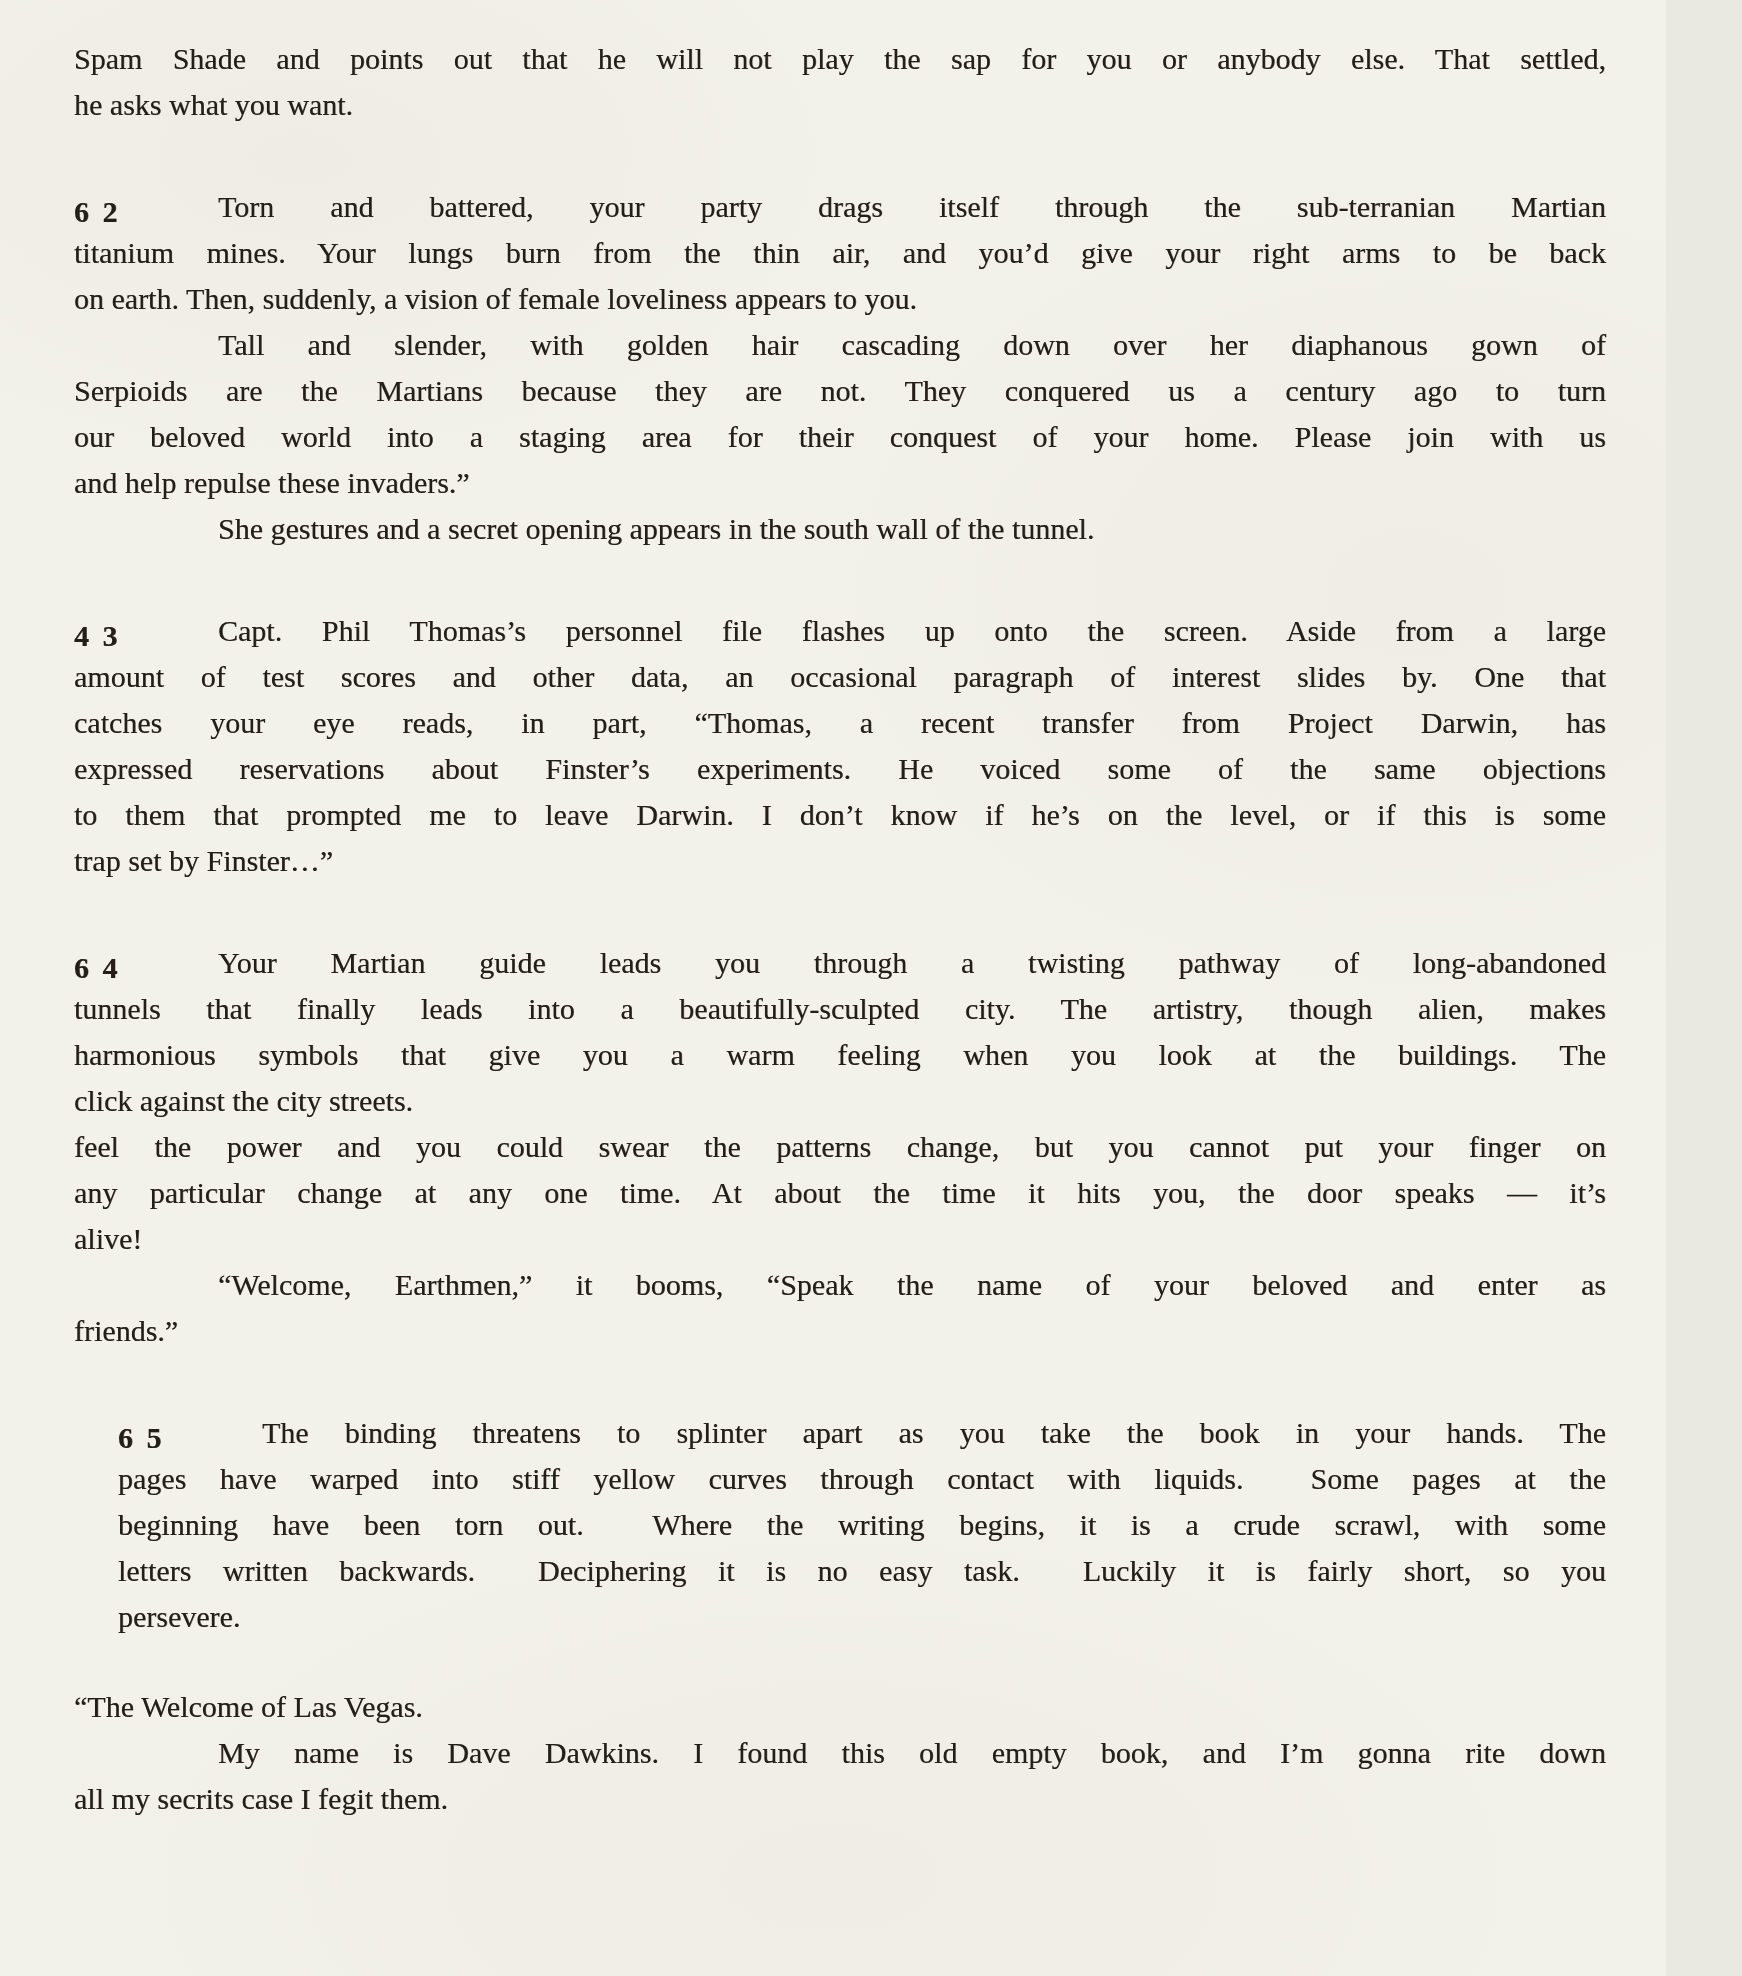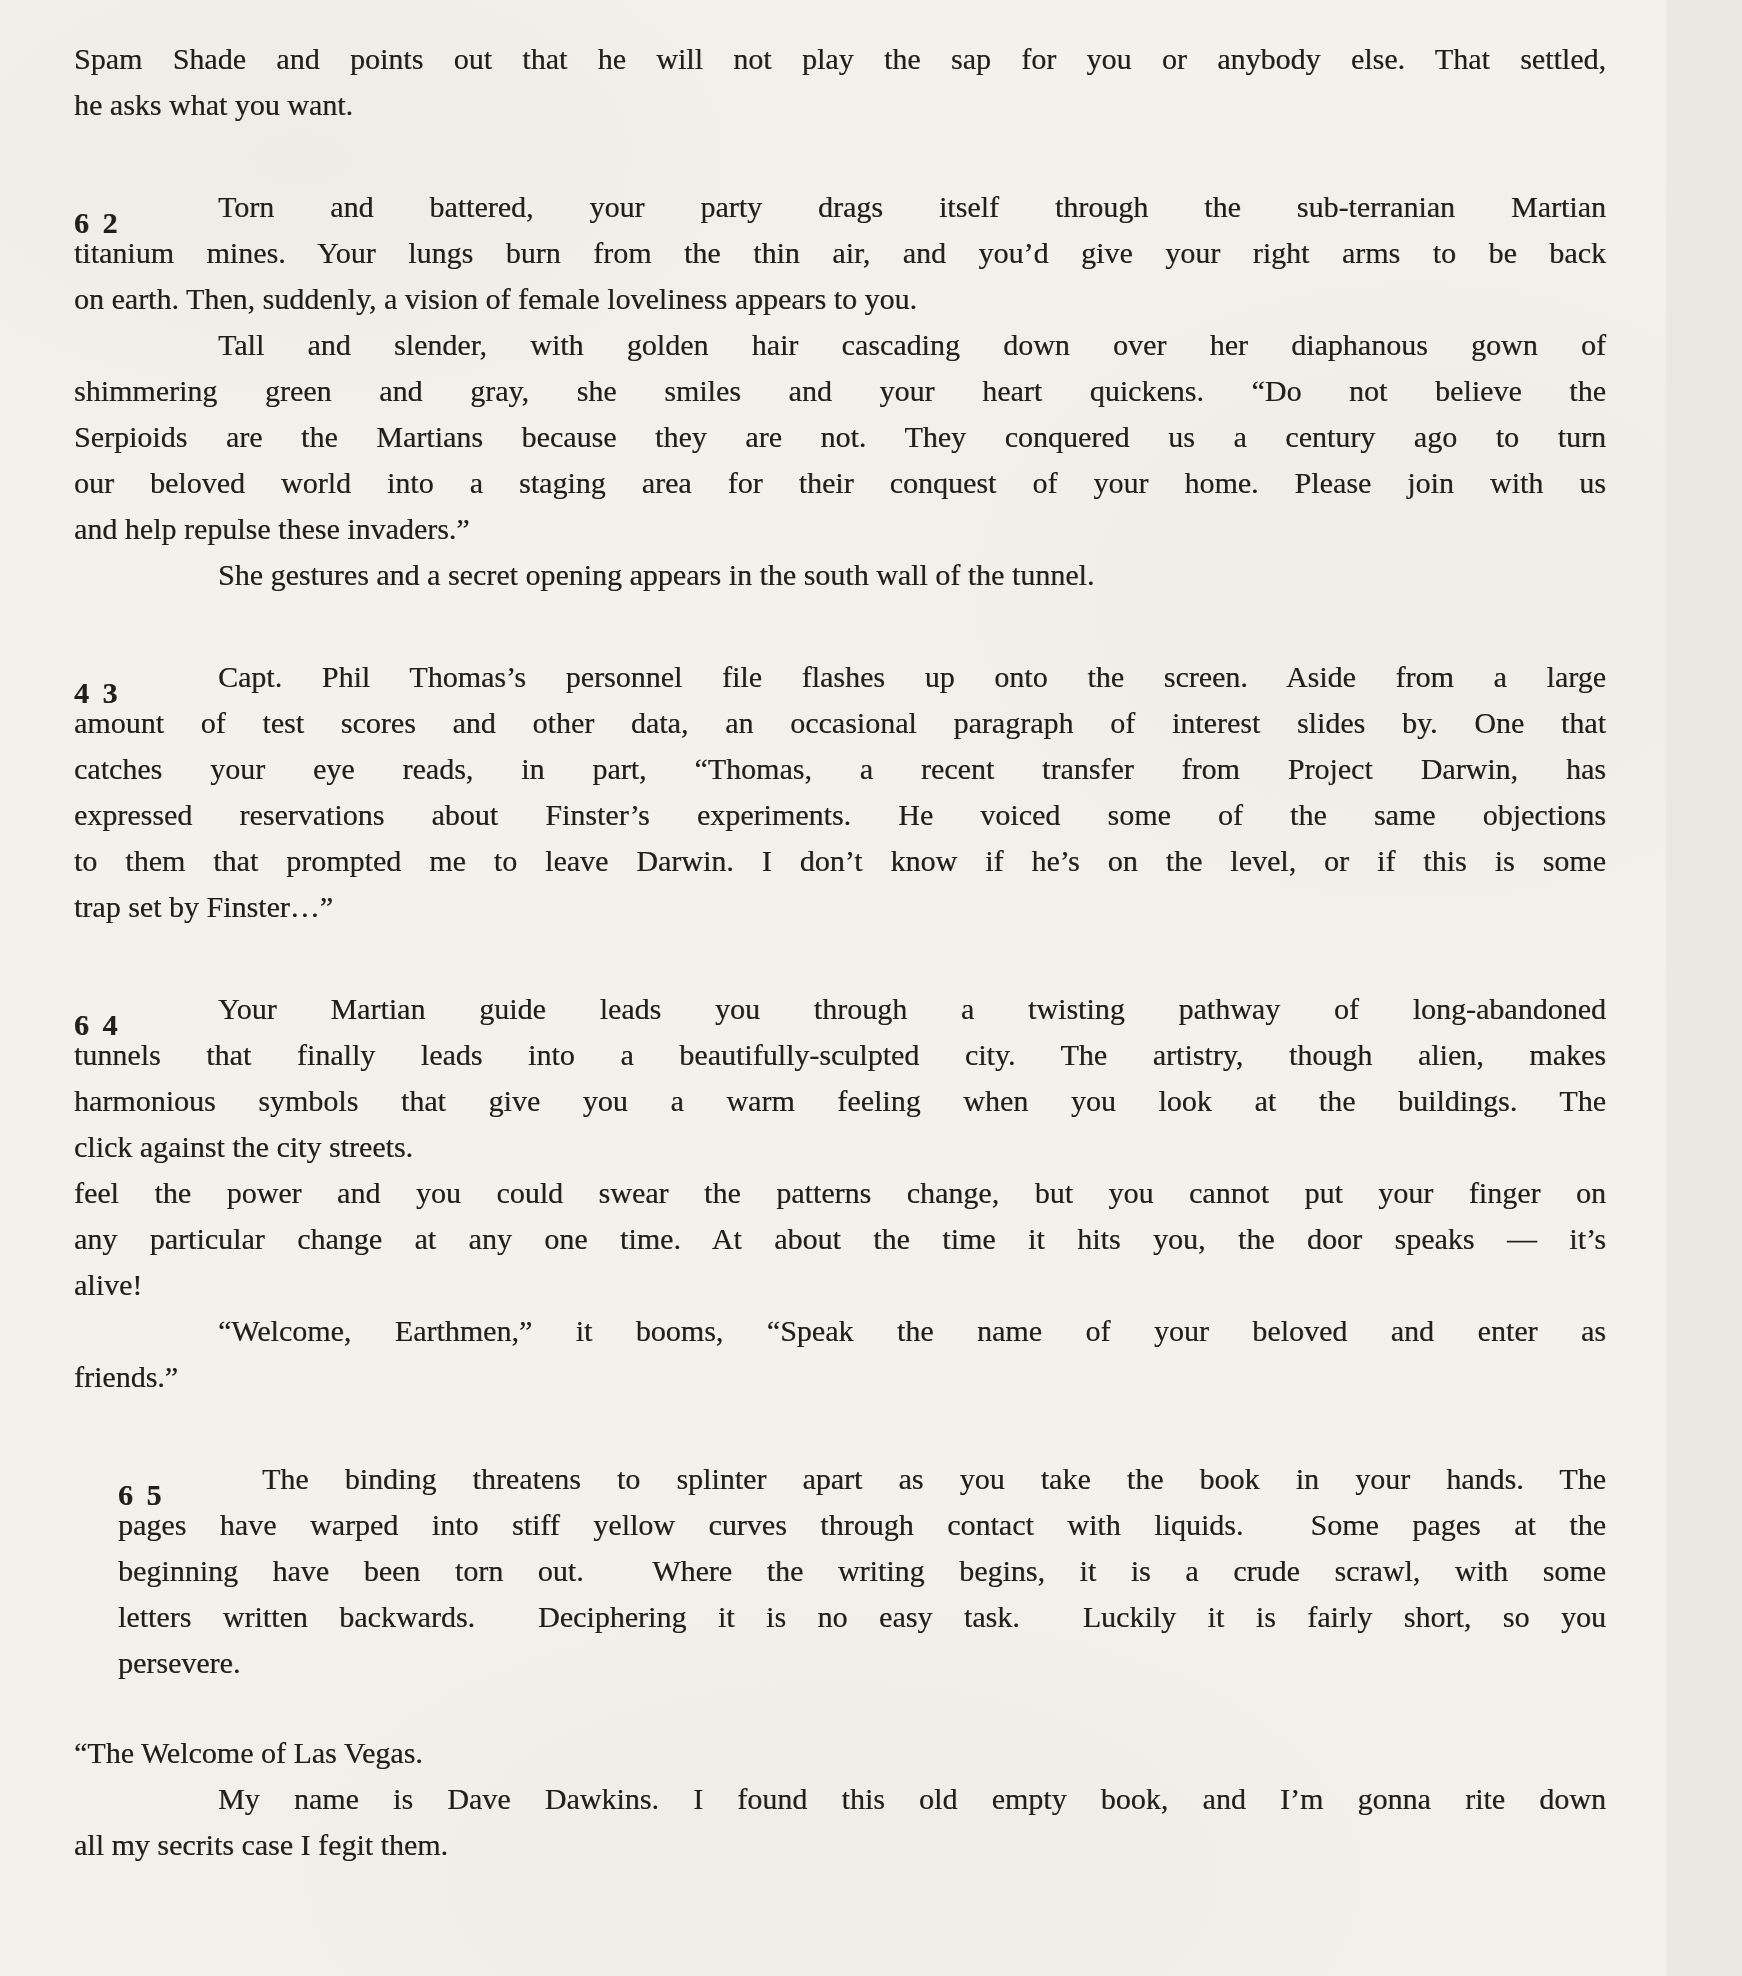--- a/index.html
+++ b/index.html
@@ -38,21 +38,21 @@
   }
   .line.last {
     text-align-last: left;
     -moz-text-align-last: left;
   }
   .line.indent-first { text-indent: 144px; }
   .line.sec-first { position: relative; text-indent: 144px; }
   .secnum {
     position: absolute;
     left: 0;
-    top: 16px;
+    top: 5px;
     text-indent: 0;
     font-weight: bold;
     letter-spacing: 0.45em;
   }
 </style>
 </head>
 <body>
 
 <div class="page">
   <div class="content" id="content">
@@ -63,21 +63,20 @@
         </div>
       </section>
       <section class="block">
         <div class="paragraph">
           <div class="line sec-first"><span class="secnum">62</span>Torn and battered, your party drags itself through the sub-terranian Martian</div>
           <div class="line">titanium mines. Your lungs burn from the thin air, and you’d give your right arms to be back</div>
           <div class="line last">on earth. Then, suddenly, a vision of female loveliness appears to you.</div>
         </div>
         <div class="paragraph">
           <div class="line indent-first">Tall and slender, with golden hair cascading down over her diaphanous gown of</div>
-          <div class="line">shimmering green and gray, she smiles and your heart quickens. “Do not believe the</div>
           <div class="line">Serpioids are the Martians because they are not. They conquered us a century ago to turn</div>
           <div class="line">our beloved world into a staging area for their conquest of your home. Please join with us</div>
           <div class="line last">and help repulse these invaders.”</div>
         </div>
         <div class="paragraph">
           <div class="line last indent-first">She gestures and a secret opening appears in the south wall of the tunnel.</div>
         </div>
       </section>
       <section class="block">
         <div class="paragraph">

